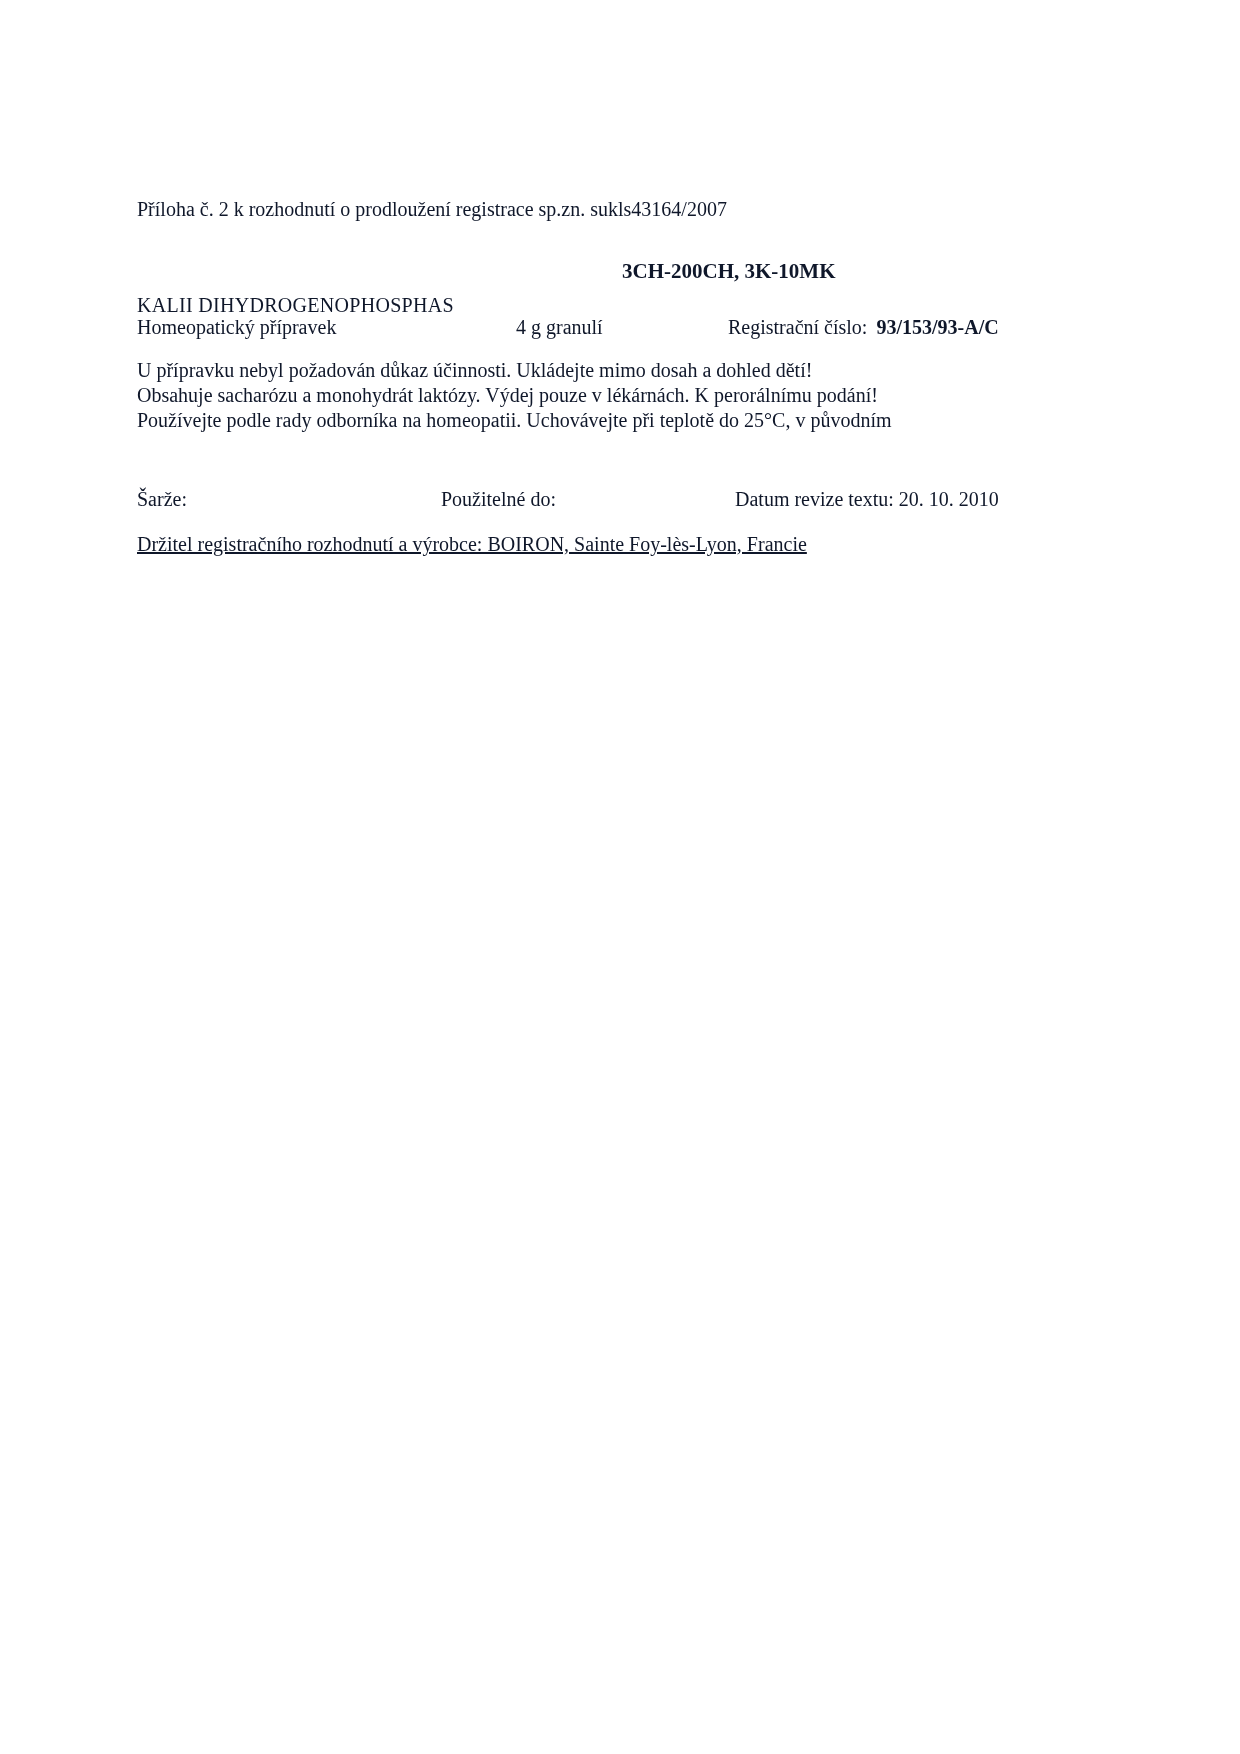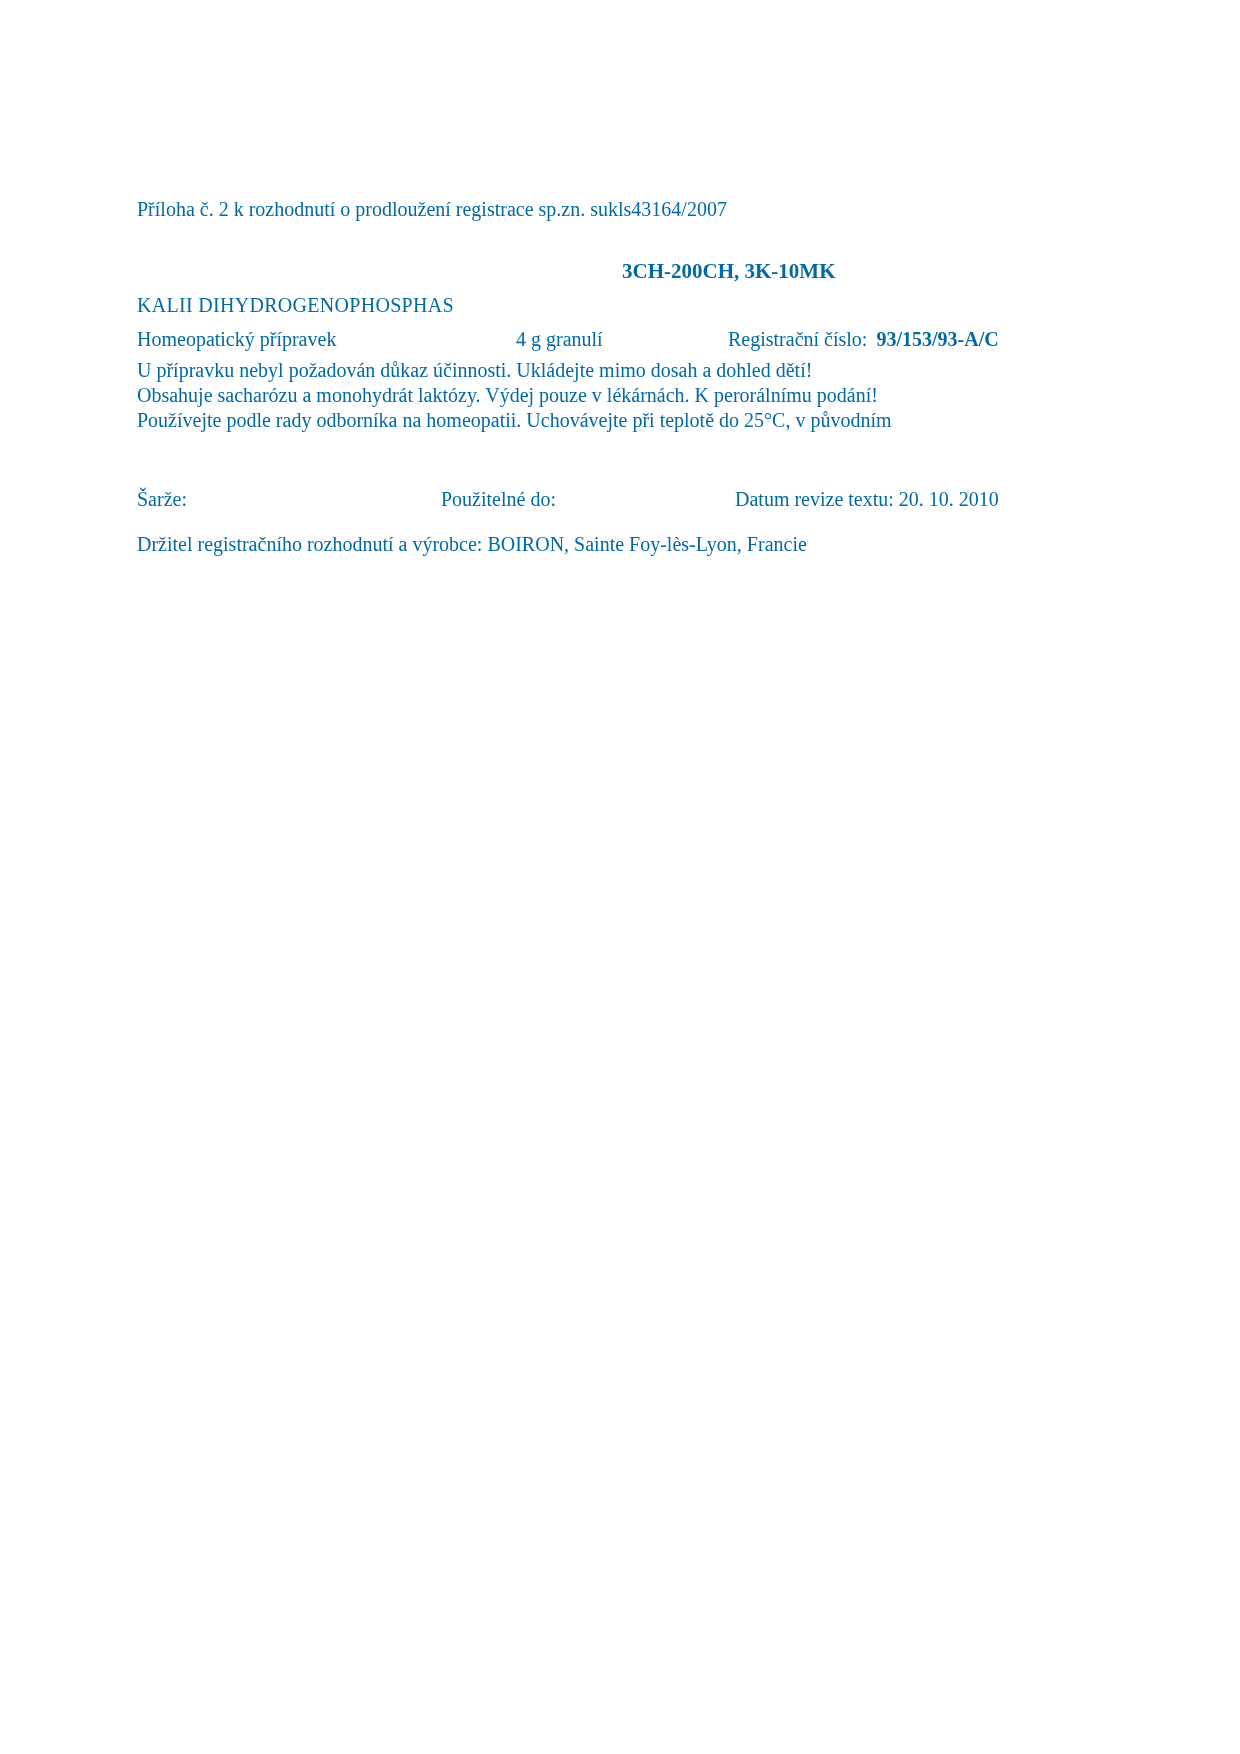--- a/index.html
+++ b/index.html
@@ -6,21 +6,21 @@
     margin: 0;
     padding: 0;
     background: #e8e8e8;
   }
   .page {
     position: relative;
     width: 1240px;
     height: 1754px;
     background: #ffffff;
     font-family: "Liberation Serif", "DejaVu Serif", serif;
-    color: #0369a1;
+    color: #0f172a;
     font-size: 20px;
     overflow: hidden;
   }
   .abs { position: absolute; left: 137px; right: 40px; }
   .line { white-space: nowrap; }
 
   .header-note { top: 198px; }
 
   .title-row { top: 255px; height: 32px; }
   .title {
@@ -37,35 +37,35 @@
     font-size: 21px;
     white-space: nowrap;
     margin-left: 31px;
   }
 
   .latin { top: 294px; letter-spacing: 0.3px; }
 
   .row { height: 26px; }
   .row > .col { position: absolute; top: 0; white-space: nowrap; }
 
-  .product-row { top: 328px; }
+  .product-row { top: 316px; }
   .product-row .c1 { left: 0; }
   .product-row .c2 { left: 379px; }
   .product-row .c3 { left: 591px; }
 
   .body-block { top: 358px; line-height: 25px; }
 
   .bold { font-weight: bold; margin-left: 9px; }
 
   .batch-row { top: 488px; }
   .batch-row .c1 { left: 0; }
   .batch-row .c2 { left: 304px; }
   .batch-row .c3 { left: 598px; }
 
-  .holder { top: 533px; }
+  .holder { top: 533px; text-decoration: underline; }
 </style>
 </head>
 <body>
 
 <div class="page">
 
   <div class="abs line header-note">Příloha č. 2 k rozhodnutí o prodloužení registrace sp.zn. sukls43164/2007</div>
 
   <div class="abs title-row">
     <span class="dilutions">3CH-200CH, 3K-10MK</span>

